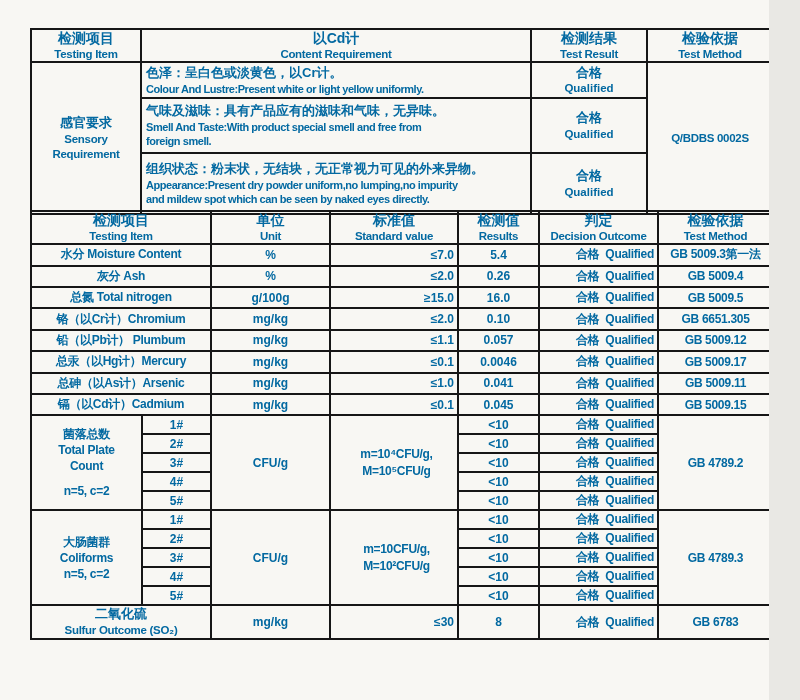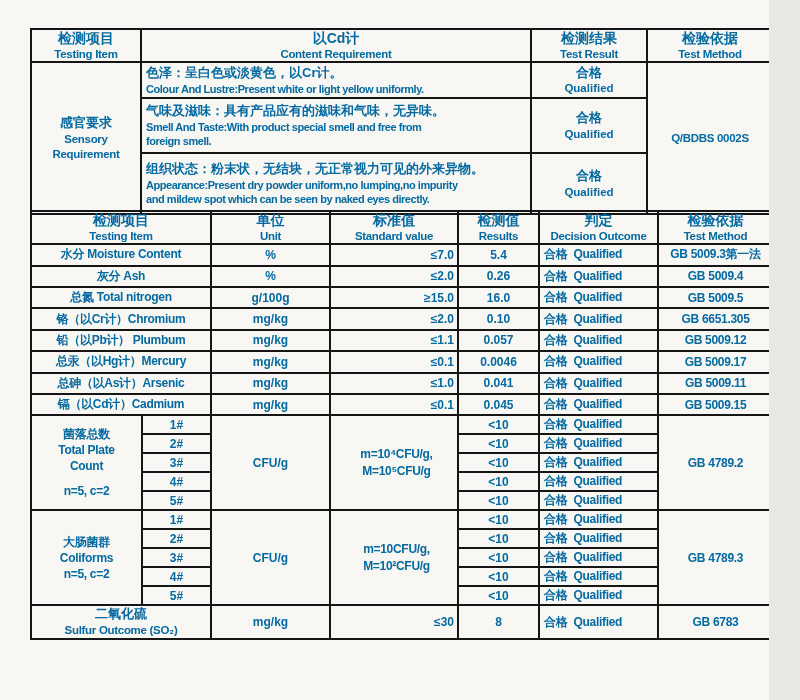--- a/index.html
+++ b/index.html
@@ -43,21 +43,21 @@
   .label-en{font-size:11.5px;line-height:1.3;letter-spacing:-0.3px;}
   .res-zh{font-size:13px;line-height:1.35;}
   .res-en{font-size:11.5px;line-height:1.3;}
   .method-cell{font-size:11.5px;letter-spacing:-0.3px;}
   
   .t2 .h-row th{height:31px;}
   .t2 .r-s td{height:19.4px;font-size:12px;}
   .t2 .r-m td{height:16.6px;font-size:12px;}
   .t2 .r-so2 td{height:26px;font-size:12px;}
   .c-item{font-size:12px;letter-spacing:-0.3px;}
-  .c-dec{text-align:left;padding-left:4px;white-space:pre;font-size:12px;letter-spacing:-0.3px;margin-top:38px;}
+  .c-dec{text-align:right;padding-left:4px;white-space:pre;font-size:12px;letter-spacing:-0.3px;margin-top:38px;}
   .c-std{font-size:12px;text-align:right;}
   .glabel{line-height:1.35;font-size:12px;letter-spacing:-0.3px;}
   .glabel .gap-top{margin-top:9px;}
   .gstd{font-size:11.5px;line-height:1.4;letter-spacing:-0.3px;padding-left:8px;}
   .so2-zh{font-size:13px;line-height:1.3;}
   .so2-en{font-size:11.5px;line-height:1.3;letter-spacing:-0.3px;}
 </style>
 </head>
 <body>
 

